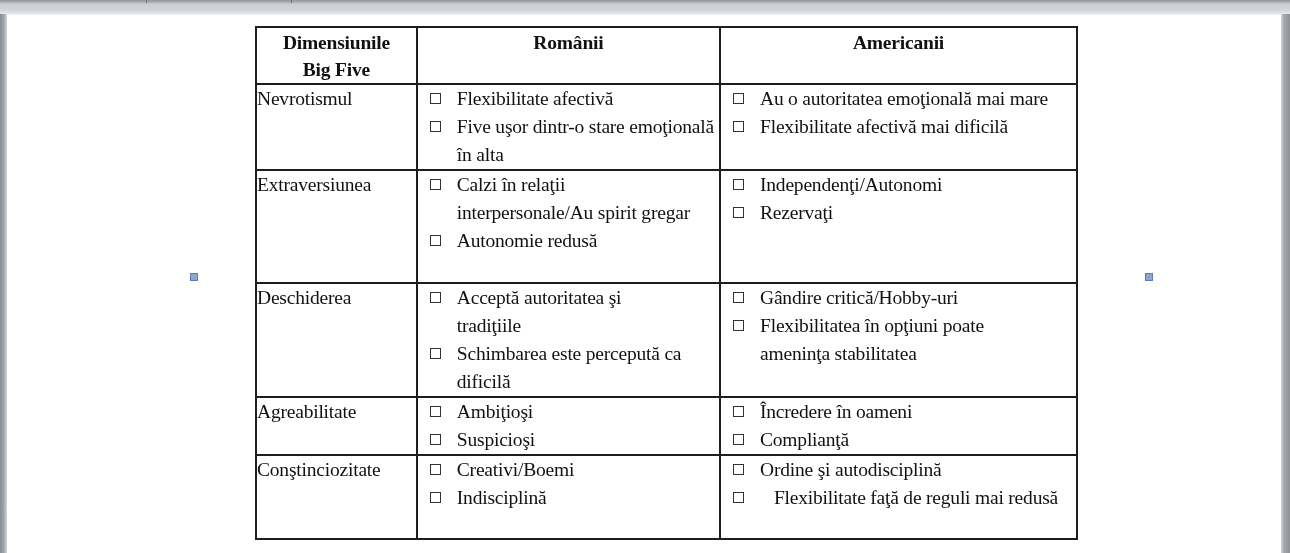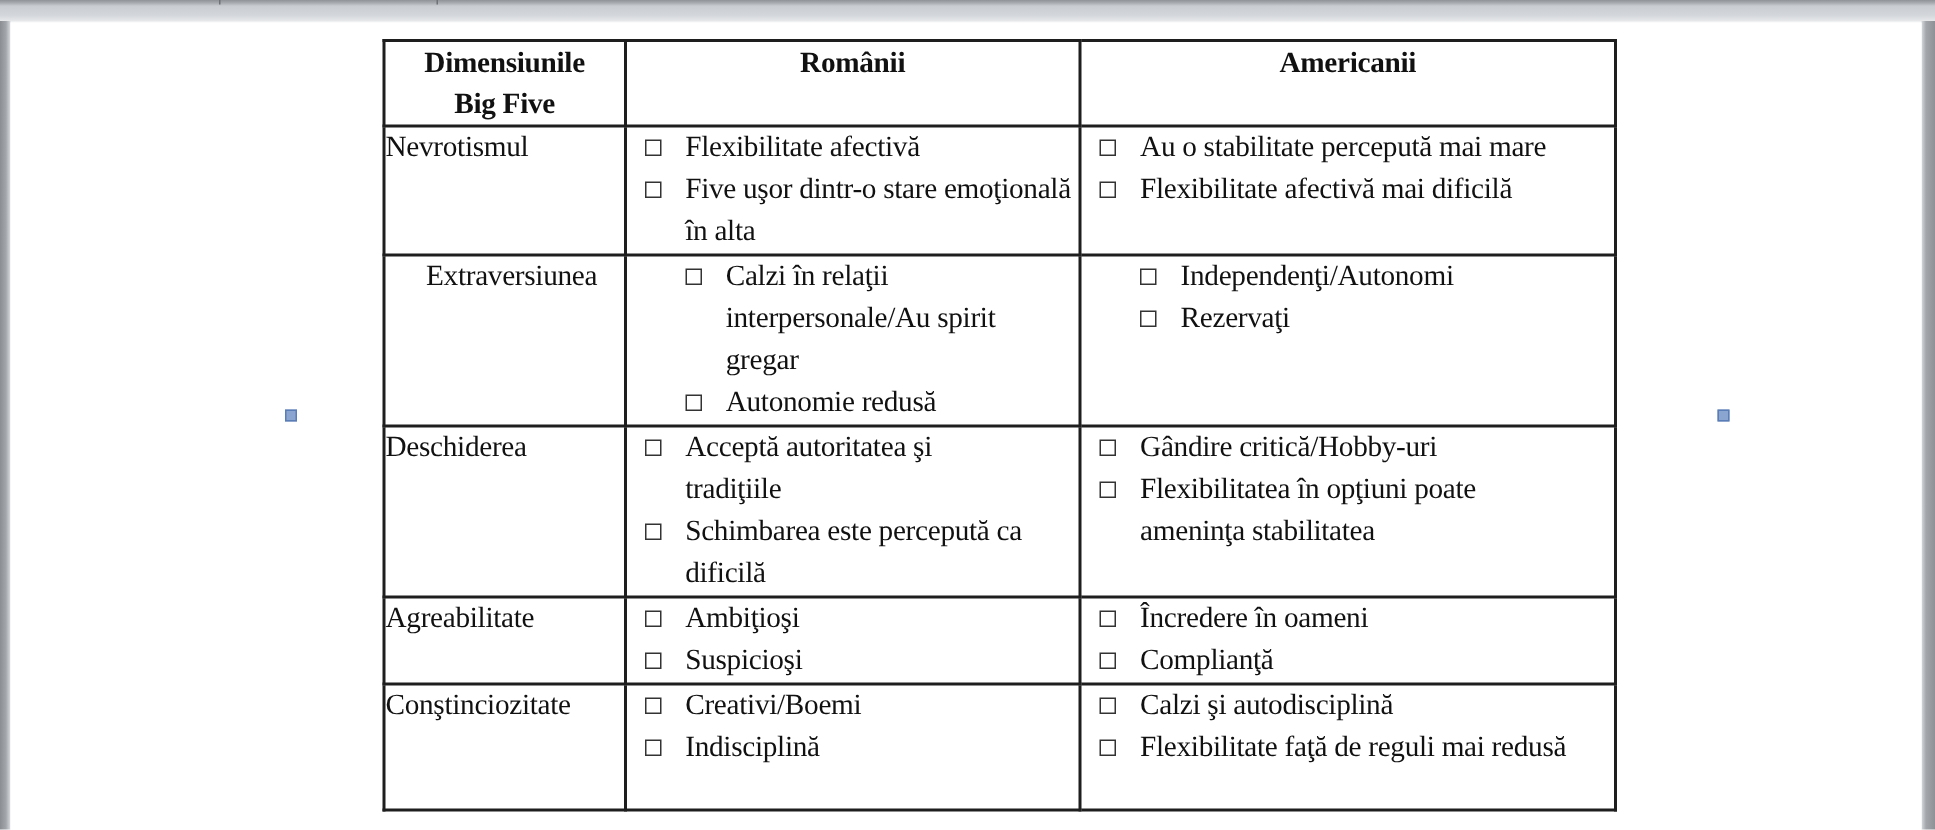--- a/index.html
+++ b/index.html
@@ -105,21 +105,21 @@
       margin-left: 12px;
       margin-right: 16px;
       margin-top: 8px;
       box-sizing: border-box;
       background: #fff;
     }
     .txt {
       flex: 1 1 auto;
     }
     tr.r-nevro td { height: 82px; }
-    tr.r-extra td { height: 111px; padding-left: 27px; }
+    tr.r-extra td { height: 111px; }
     tr.r-desch td { height: 111px; }
     tr.r-agrea td { height: 54px; }
     tr.r-const td { height: 82px; }
   </style>
 </head>
 <body>
 
 <div class="top-frame">
   <div class="tick" style="left:146px"></div>
   <div class="tick" style="left:291px"></div>
@@ -155,21 +155,21 @@
           <span class="txt">Flexibilitate afectivă</span>
         </div>
         <div class="item">
           <span class="box"></span>
           <span class="txt">Five uşor dintr-o stare emoţională în alta</span>
         </div>
       </td>
       <td class="items">
         <div class="item">
           <span class="box"></span>
-          <span class="txt">Au o stabilitate percepută mai mare</span>
+          <span class="txt">Au o autoritatea emoţională mai mare</span>
         </div>
         <div class="item">
           <span class="box"></span>
           <span class="txt">Flexibilitate afectivă mai dificilă</span>
         </div>
       </td>
     </tr>
 
     <tr class="r-extra">
       <td class="dim">Extraversiunea</td>
@@ -251,22 +251,22 @@
           <span class="txt">Creativi/Boemi</span>
         </div>
         <div class="item">
           <span class="box"></span>
           <span class="txt">Indisciplină</span>
         </div>
       </td>
       <td class="items">
         <div class="item">
           <span class="box"></span>
-          <span class="txt">Calzi şi autodisciplină</span>
-        </div>
-        <div class="item">
-          <span class="box"></span>
-          <span class="txt" style="padding-right:4px;">Flexibilitate faţă de reguli mai redusă</span>
+          <span class="txt">Ordine şi autodisciplină</span>
+        </div>
+        <div class="item">
+          <span class="box"></span>
+          <span class="txt" style="padding-right:4px;text-align:center;">Flexibilitate faţă de reguli mai redusă</span>
         </div>
       </td>
     </tr>
   </tbody>
 </table>
 
 </body></html>

